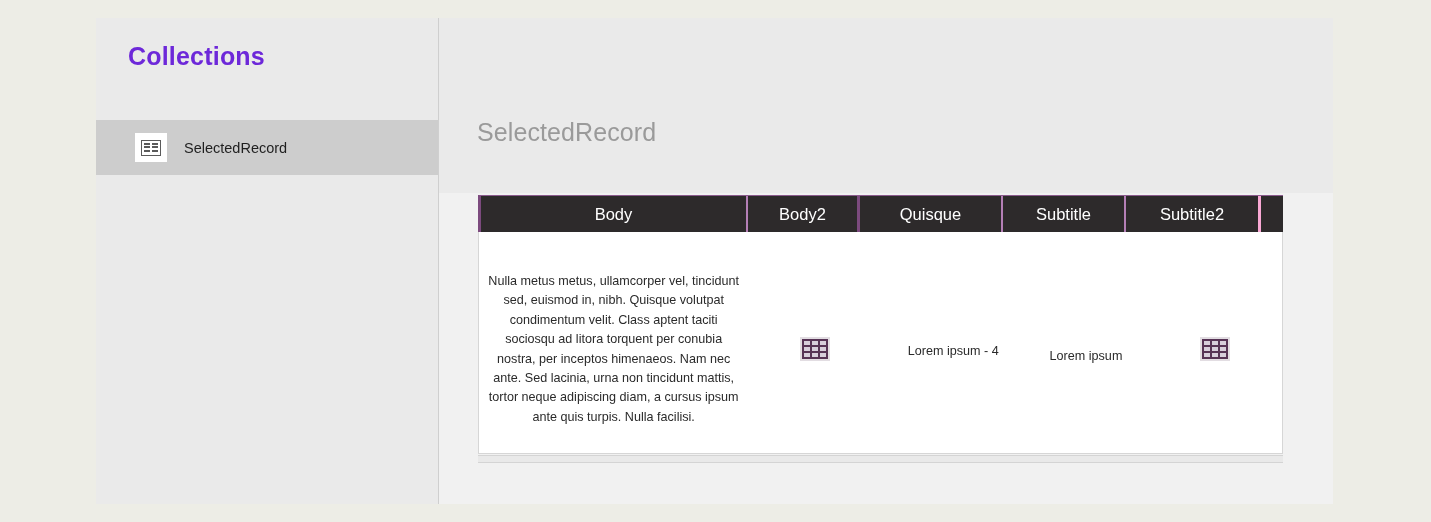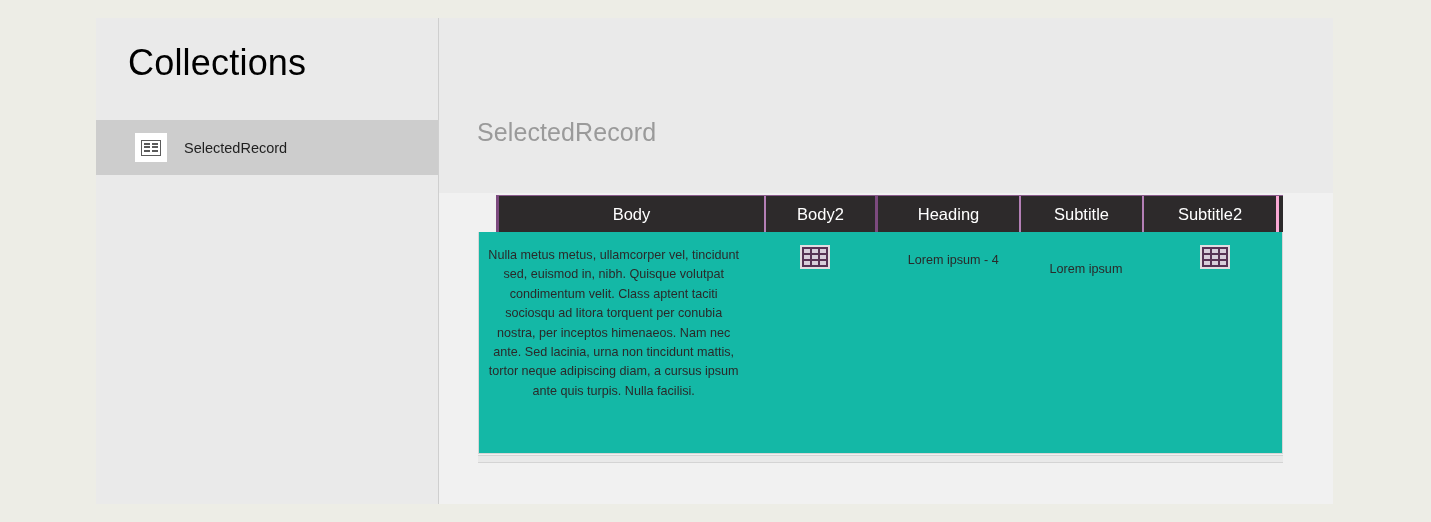--- a/index.html
+++ b/index.html
@@ -29,23 +29,23 @@
   }
   .sidebar-divider {
     position: absolute;
     left: 438px; top: 18px;
     width: 1px; height: 486px;
     background: #cfcfcf;
   }
   .sidebar-title {
     position: absolute;
     left: 32px; top: 24px;
-    font-size: 36px;
-    font-weight: 400;
-    color: #000000;
+    font-size: 25px;
+    font-weight: 700;
+    color: #6d28d9;
     letter-spacing: 0.2px;
   }
 
   .collection-item {
     position: absolute;
     left: 0; top: 102px;
     width: 343px; height: 55px;
     background: #cdcdcd;
     display: flex;
     align-items: center;
@@ -93,43 +93,43 @@
     position: absolute;
     left: 478px; top: 195px;
     width: 805px;
   }
   .dt-header {
     display: flex;
     height: 37px;
     background: #2d2a2b;
     border-left: 3px solid #7c4a7e;
     border-top: 1px solid #8a5a8c;
-    margin-left: 18px;
   }
   .dt-th {
     display: flex;
     align-items: center;
     justify-content: center;
     color: #ffffff;
     font-size: 16.5px;
     font-weight: 400;
     border-right: 2px solid #b47fb6;
     background: #2d2a2b;
     overflow: hidden;
     white-space: nowrap;
   }
   .dt-th:last-child { border-right: 3px solid #f9a8d4; }
   .dt-th.sep-strong { border-right: 3px solid #7c4a7e; }
 
   .dt-body {
     display: flex;
-    background: #14b8a6;
+    background: #ffffff;
     border: 1px solid #d6d6d6;
     border-top: none;
     height: 222px;
+    align-items: center;
   }
   .dt-td {
     padding: 14px 8px 0 8px;
     overflow: hidden;
   }
   .dt-cell-text {
     font-size: 12.6px;
     line-height: 19.4px;
     color: #2a2a2a;
     text-align: center;
@@ -237,21 +237,21 @@
   <div class="content-header-band"></div>
   <div class="content-body-band"></div>
 
   <div class="content-title">SelectedRecord</div>
 
   <div class="data-table">
 
     <div class="dt-header">
       <div class="dt-th" style="width:267px">Body</div>
       <div class="dt-th sep-strong" style="width:112px">Body2</div>
-      <div class="dt-th" style="width:143px">Heading</div>
+      <div class="dt-th" style="width:143px">Quisque</div>
       <div class="dt-th" style="width:123px">Subtitle</div>
       <div class="dt-th" style="width:135px">Subtitle2</div>
     </div>
 
     <div class="dt-body">
       <div class="dt-td" style="width:270px">
         <div class="dt-cell-text">Nulla metus metus, ullamcorper vel, tincidunt sed, euismod in, nibh. Quisque volutpat condimentum velit. Class aptent taciti sociosqu ad litora torquent per conubia nostra, per inceptos himenaeos. Nam nec ante. Sed lacinia, urna non tincidunt mattis, tortor neque adipiscing diam, a cursus ipsum ante quis turpis. Nulla facilisi.</div>
       </div>
 
       <div class="dt-td dt-cell-center" style="width:134px">

